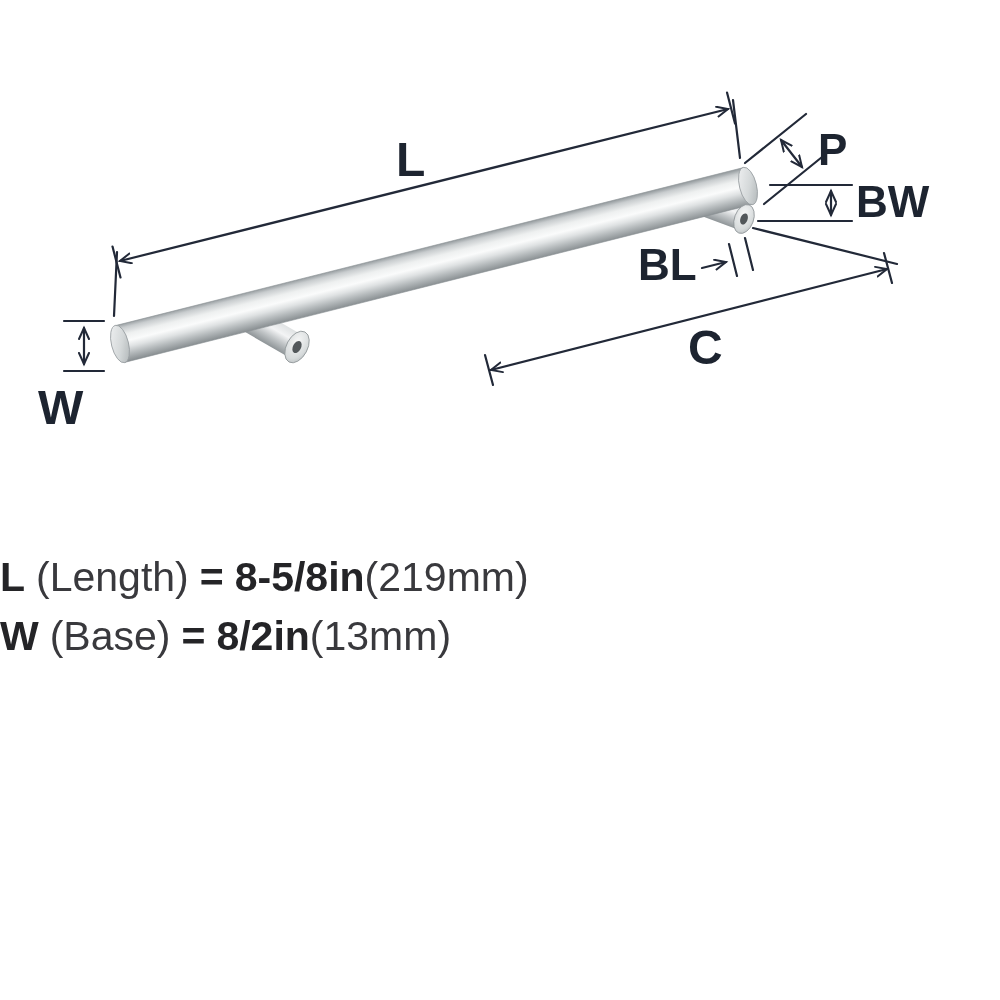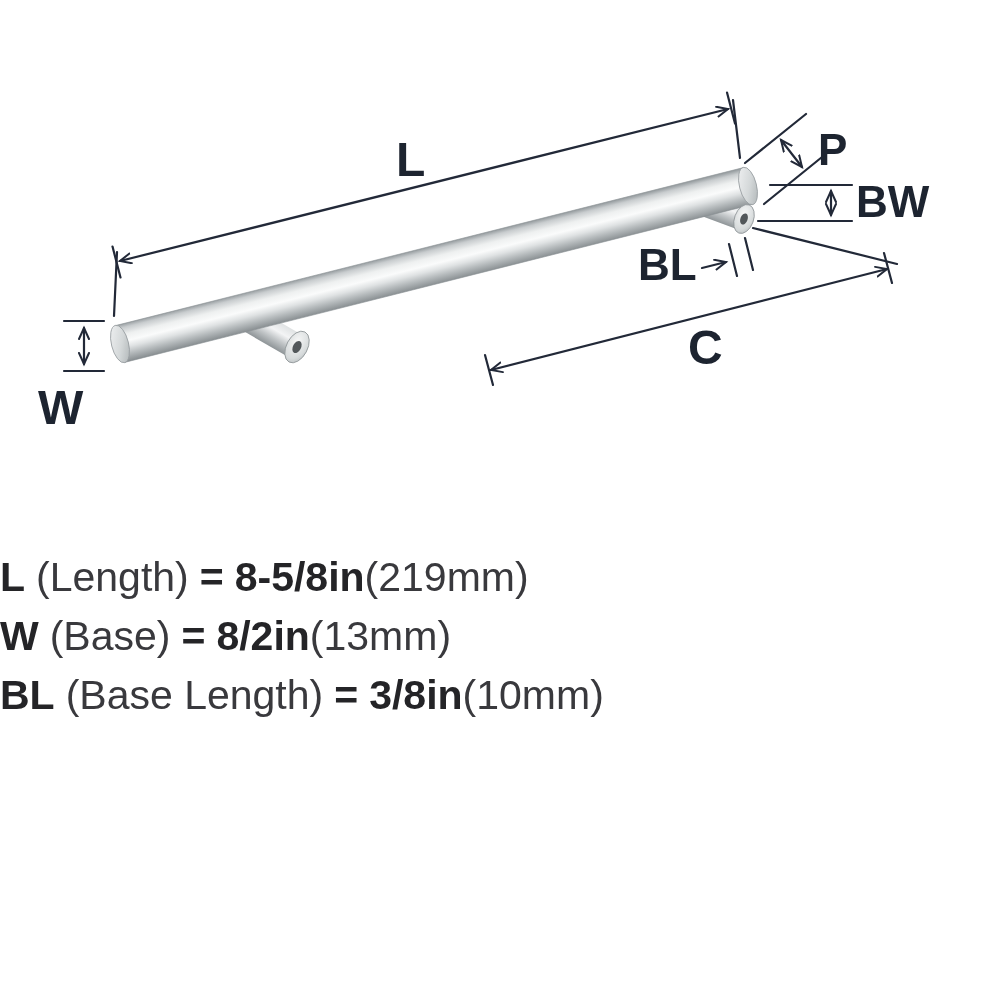--- a/index.html
+++ b/index.html
@@ -133,18 +133,15 @@
     </g>
   </svg>
 
   <div class="specs">
     <div class="spec-row">
       <span class="abbr">L</span><span class="name">(Length)</span><span class="eq">=</span><span class="imp">8-5/8in</span><span class="met">(219mm)</span>
     </div>
     <div class="spec-row">
       <span class="abbr">W</span><span class="name">(Base)</span><span class="eq">=</span><span class="imp">8/2in</span><span class="met">(13mm)</span>
     </div>
-    <div class="spec-row">
-      <span class="abbr">BL</span><span class="name">(Base Length)</span><span class="eq">=</span><span class="imp">3/8in</span><span class="met">(10mm)</span>
-    </div>
   </div>
 
 </div>
 
 </body></html>

